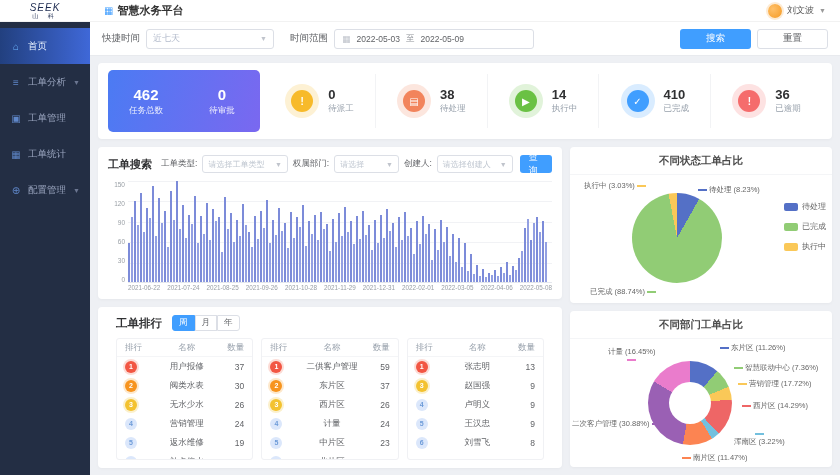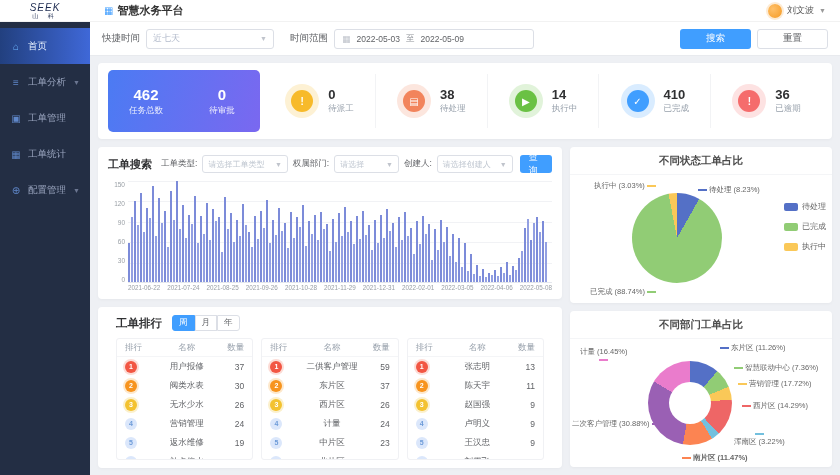--- a/index.html
+++ b/index.html
@@ -562,27 +562,20 @@
               </div>
               <div class="rk-row">
                 <span class="c1">
                   <span class="medal m1">1</span>
                 </span>
                 <span class="c2">张志明</span>
                 <span class="c3">13</span>
               </div>
               <div class="rk-row">
                 <span class="c1">
-                  <span class="medal m2">2</span>
-                </span>
-                <span class="c2">陈天宇</span>
-                <span class="c3">11</span>
-              </div>
-              <div class="rk-row">
-                <span class="c1">
                   <span class="medal m3">3</span>
                 </span>
                 <span class="c2">赵国强</span>
                 <span class="c3">9</span>
               </div>
               <div class="rk-row">
                 <span class="c1">
                   <span class="medal mp">4</span>
                 </span>
                 <span class="c2">卢明义</span>
@@ -607,21 +600,21 @@
       </div>
 
     </div>
 
     <div class="rightcol">
 
       <div class="panel chart-panel">
         <div class="cp-title">不同状态工单占比</div>
         <div class="cp-body" id="pie-body">
             <div class="pie" style="left: 62px; top: 18px; width: 90px; height: 90px; background: conic-gradient(rgb(84, 112, 198) 0%, rgb(84, 112, 198) 8.23%, rgb(145, 204, 117) 8.23%, rgb(145, 204, 117) 96.97%, rgb(250, 200, 88) 96.97%, rgb(250, 200, 88) 100%);"></div>
-            <div class="clabel" style="left: 24px; top: 6px;">
+            <div class="clabel" style="left: 14px; top: 6px;">
               <span>执行中 (3.03%)</span>
               <span class="dash" style="background: rgb(250, 200, 88);"></span>
             </div>
             <div class="clabel" style="left: 128px; top: 10px;">
               <span class="dash" style="background: rgb(84, 112, 198);"></span>
               <span>待处理 (8.23%)</span>
             </div>
             <div class="clabel" style="left: 20px; top: 112px;">
               <span>已完成 (88.74%)</span>
               <span class="dash" style="background: rgb(145, 204, 117);"></span>
@@ -661,29 +654,29 @@
               <span>营销管理 (17.72%)</span>
             </div>
             <div class="clabel" style="left: 172px; top: 62px;">
               <span class="dash" style="background: rgb(238, 102, 102);"></span>
               <span>西片区 (14.29%)</span>
             </div>
             <div class="clabel" style="left: 164px; top: 94px; flex-direction: column;">
               <span class="dash" style="background: rgb(115, 192, 222);"></span>
               <span>浑南区 (3.22%)</span>
             </div>
-            <div class="clabel" style="left: 112px; top: 114px; font-weight: bold;">
+            <div class="clabel" style="left: 112px; top: 114px;">
               <span class="dash" style="background: rgb(252, 132, 82);"></span>
               <span>南片区 (11.47%)</span>
             </div>
             <div class="clabel" style="left: 2px; top: 80px;">
               <span>二次客户管理 (30.88%)</span>
               <span class="dash" style="background: rgb(154, 96, 180);"></span>
             </div>
-            <div class="clabel" style="left: 10px; top: 8px; flex-direction: column;">
+            <div class="clabel" style="left: 38px; top: 8px; flex-direction: column;">
               <span>计量 (16.45%)</span>
               <span class="dash" style="background: rgb(234, 124, 204);"></span>
             </div>
           </div>
       </div>
 
     </div>
   </div>
 </div>
 

